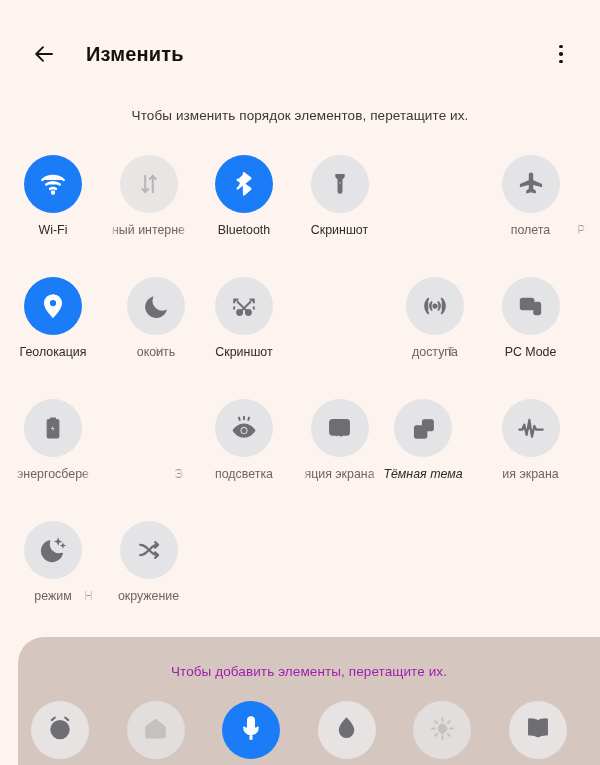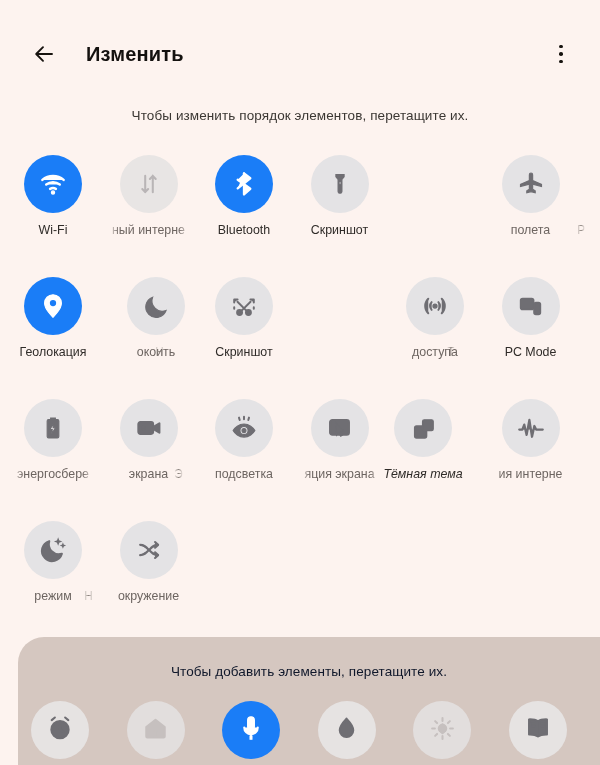--- a/index.html
+++ b/index.html
@@ -127,21 +127,21 @@
     position: absolute;
     left: 18px;
     right: 0;
     bottom: 0;
     height: 128px;
     background: #d5c7c0;
     border-top-left-radius: 26px;
     border-top-right-radius: 0;
     padding-top: 27px;
   }
-  .tray .hint { color: #0f172a; }
+  .tray .hint { color: #a21caf; }
   .tray-row {
     position: relative;
     height: 62px;
     margin-top: 22px;
   }
   .tray-tile {
     position: absolute;
     top: 0;
     width: 58px; height: 58px;
     border-radius: 50%;
@@ -323,34 +323,20 @@
             <svg width="26" height="26" viewBox="0 0 24 24">
               <g class="gly" stroke="none">
                 <path d="M14.2 2.8H9.8v1.4H7.9c-.7 0-1.3.6-1.3 1.3v14.4c0 .7.6 1.3 1.3 1.3h8.2c.7 0 1.3-.6 1.3-1.3V5.5c0-.7-.6-1.3-1.3-1.3h-1.9V2.8z"></path>
                 <path d="M12.6 7.6 9.2 13.4h2.1l-.6 4.2 3.6-5.9h-2.2l.5-4.1z" fill="#e4e3e5"></path>
               </g>
             </svg>
           </span>
         </div>
         <div class="tile-label">энергосбере</div>
       </div>
-      <div class="tile clipped" style="left: 95.5px;">
-        <div class="tile-circle">
-          <span>
-            <svg width="28" height="28" viewBox="0 0 24 24">
-              <g class="gly" fill="none" stroke-width="1.8" stroke-linejoin="round">
-                <rect x="2.9" y="7" width="12.6" height="10" rx="1.7"></rect>
-                <path d="M15.5 11.2l5.4-3.2v8l-5.4-3.2z"></path>
-              </g>
-              <circle class="gly" cx="7.1" cy="12" r="1.35" stroke="none"></circle>
-            </svg>
-          </span>
-        </div>
-        <div class="tile-label">экрана</div>
-      </div>
       <div class="tile clipped" style="left: 191px;">
         <div class="tile-circle">
           <span>
             <svg width="28" height="28" viewBox="0 0 24 24">
               <g class="gly" fill="none" stroke-width="1.7" stroke-linecap="round">
                 <path d="M8.3 5.2 7.7 3.1M12 4.5V2.3M15.7 5.2l.6-2.1"></path>
               </g>
               <path class="gly" stroke="none" d="M12 8.6c-4.3 0-7.9 3-9.3 5.6 1.4 2.6 5 5.6 9.3 5.6s7.9-3 9.3-5.6C19.9 11.6 16.3 8.6 12 8.6zm0 9.1a3.5 3.5 0 1 1 0-7 3.5 3.5 0 0 1 0 7z"></path>
               <circle class="gly" cx="12" cy="14.2" r="1.7" stroke="none"></circle>
             </svg>
@@ -383,21 +369,21 @@
         <div class="tile-label">Тёмная тема</div>
       </div>
       <div class="tile clipped" style="left: 477.5px;">
         <div class="tile-circle">
           <span>
             <svg width="30" height="30" viewBox="0 0 24 24">
               <path class="gly" fill="none" stroke-width="1.8" stroke-linecap="round" stroke-linejoin="round" d="M2.6 13.2h2.5l1.5-3.9 1.9 8.2 2.2-12 2.1 13.5 1.9-8.6 1.4 2.8h5.3"></path>
             </svg>
           </span>
         </div>
-        <div class="tile-label">ия интерне</div>
+        <div class="tile-label">ия экрана</div>
       </div>
       <div class="frag" style="left: 162px;">Э</div>
     </div>
     <div class="grid-row">
       <div class="tile clipped" style="left: 0px;">
         <div class="tile-circle">
           <span>
             <svg width="28" height="28" viewBox="0 0 24 24">
               <path class="gly" fill="none" stroke-width="1.8" stroke-linejoin="round" d="M19.6 15.2A8.6 8.6 0 0 1 8.8 4.4a8.7 8.7 0 1 0 10.8 10.8z"></path>
               <g class="gly" stroke="none">

